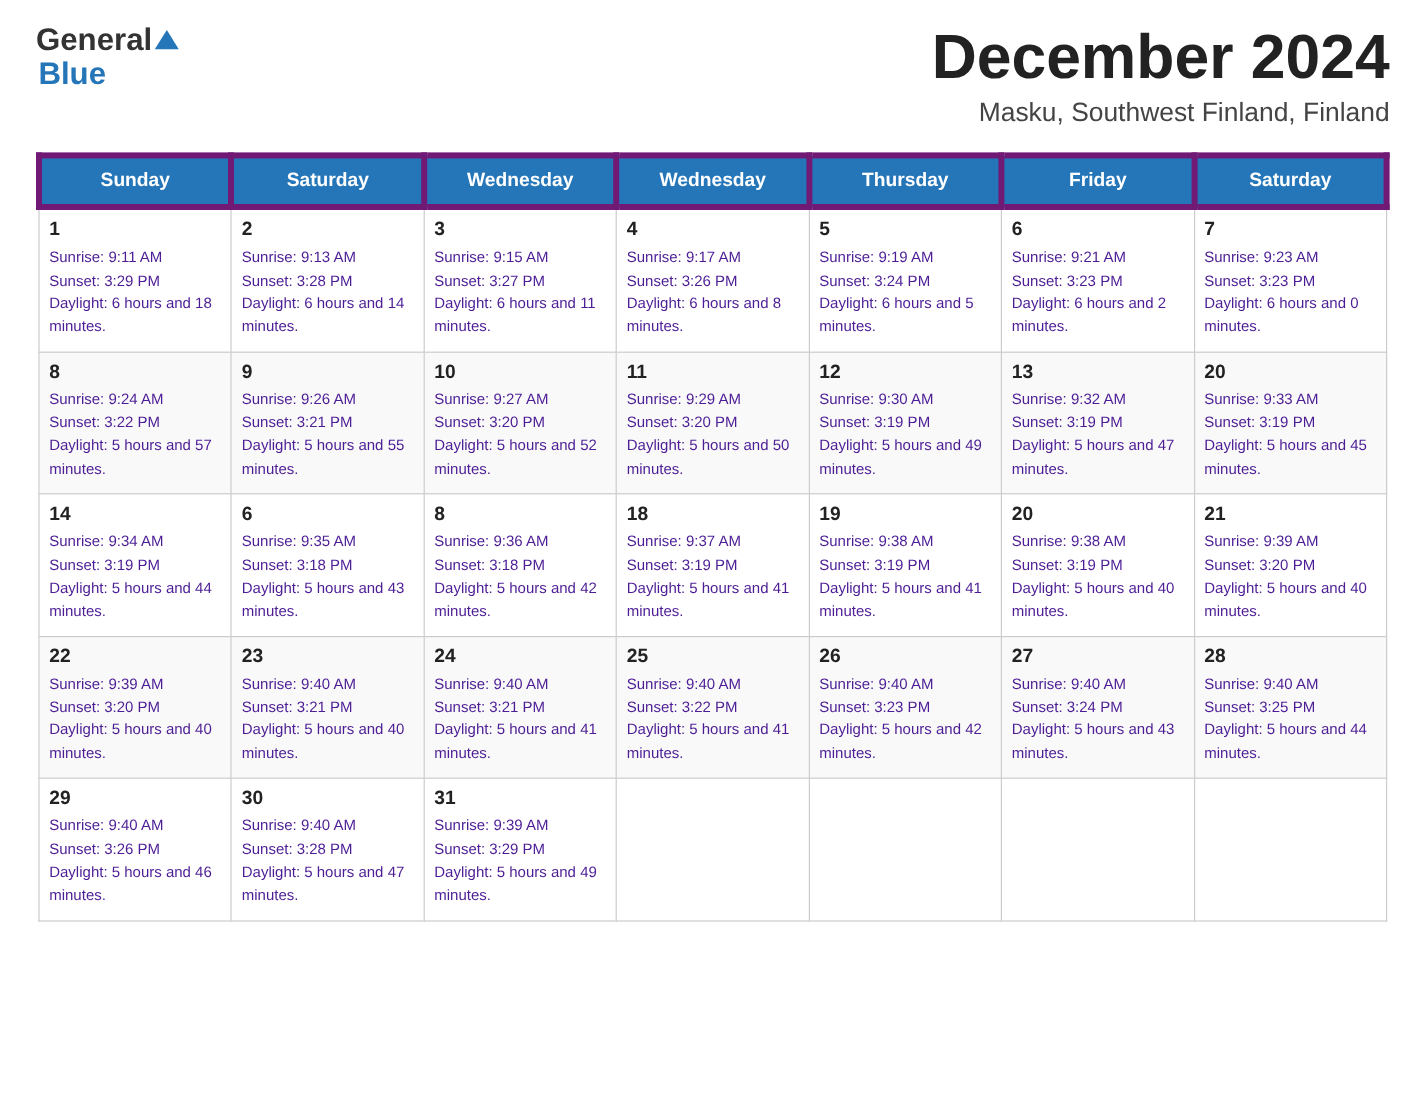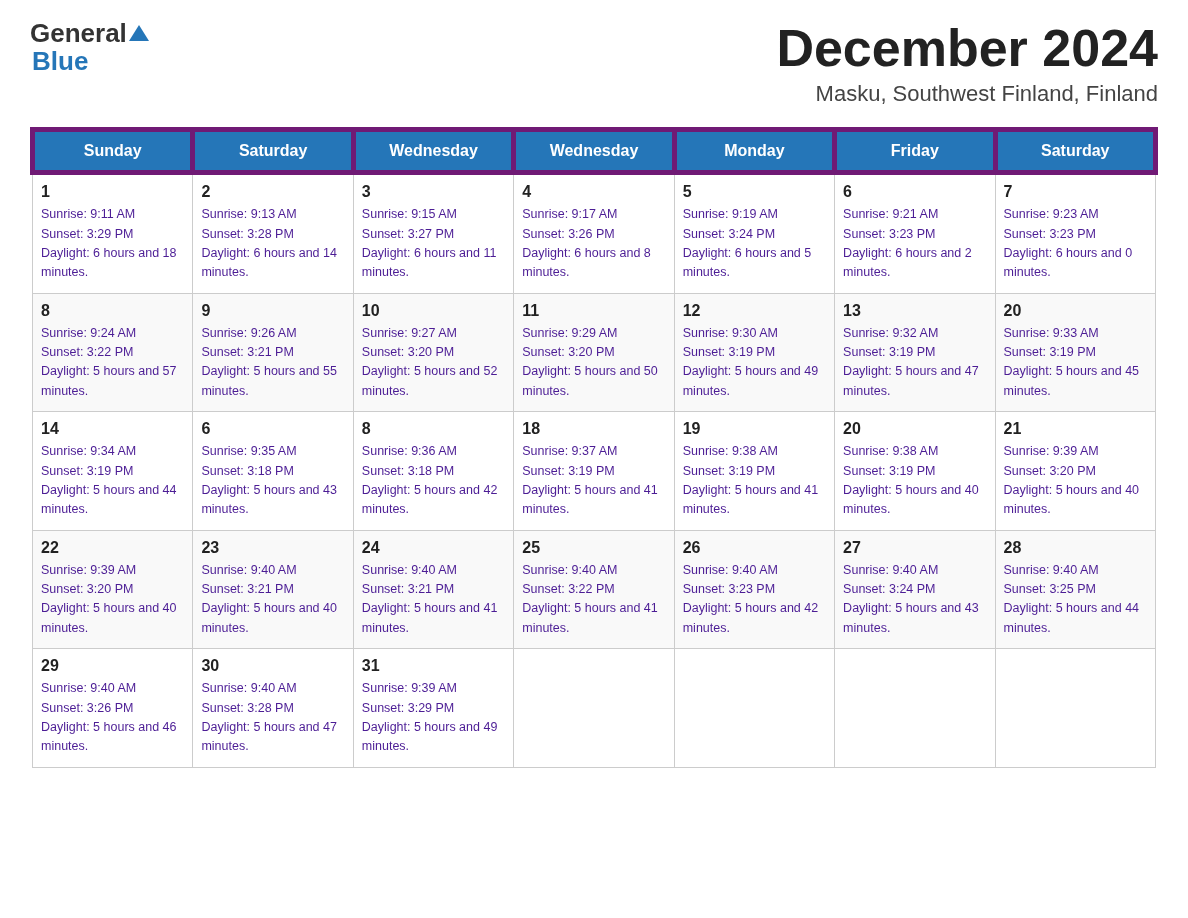--- a/index.html
+++ b/index.html
@@ -104,21 +104,21 @@
   </div>
 </div>
 
 <table>
   <thead>
     <tr>
     <th>Sunday</th>
         <th>Saturday</th>
         <th>Wednesday</th>
         <th>Wednesday</th>
-        <th>Monday</th>
+        <th>Thursday</th>
         <th>Friday</th>
         <th>Saturday</th>
       </tr>
   </thead>
   <tbody id="calendar-body">
   <tr>
         <td>
           <span class="day-num">1</span>
         <div class="day-info">Sunrise: 9:11 AM<br>Sunset: 3:29 PM<br>Daylight: 6 hours and 18 minutes.</div>
         </td>

